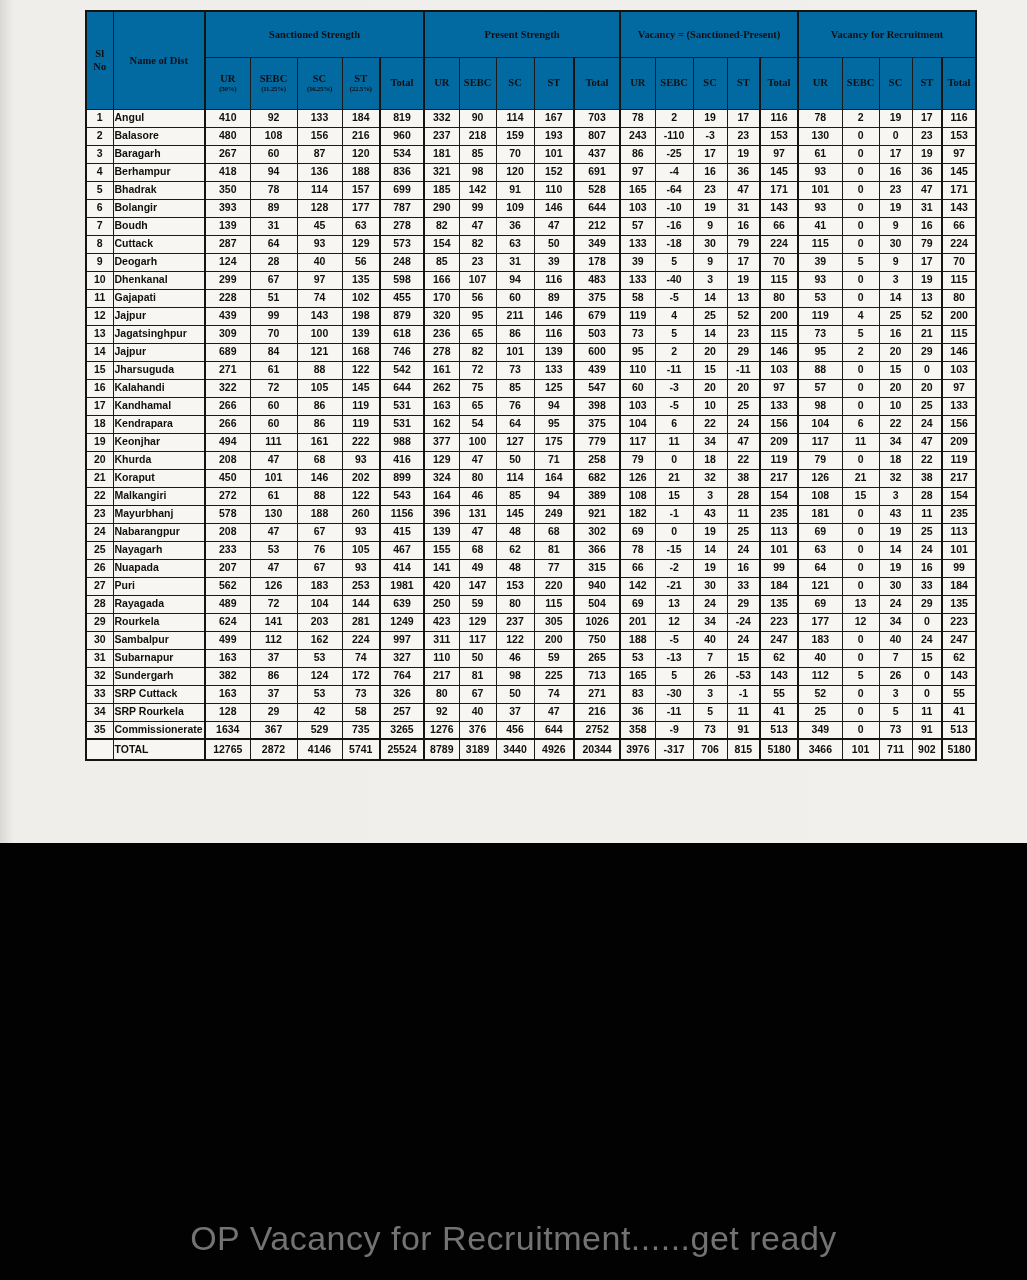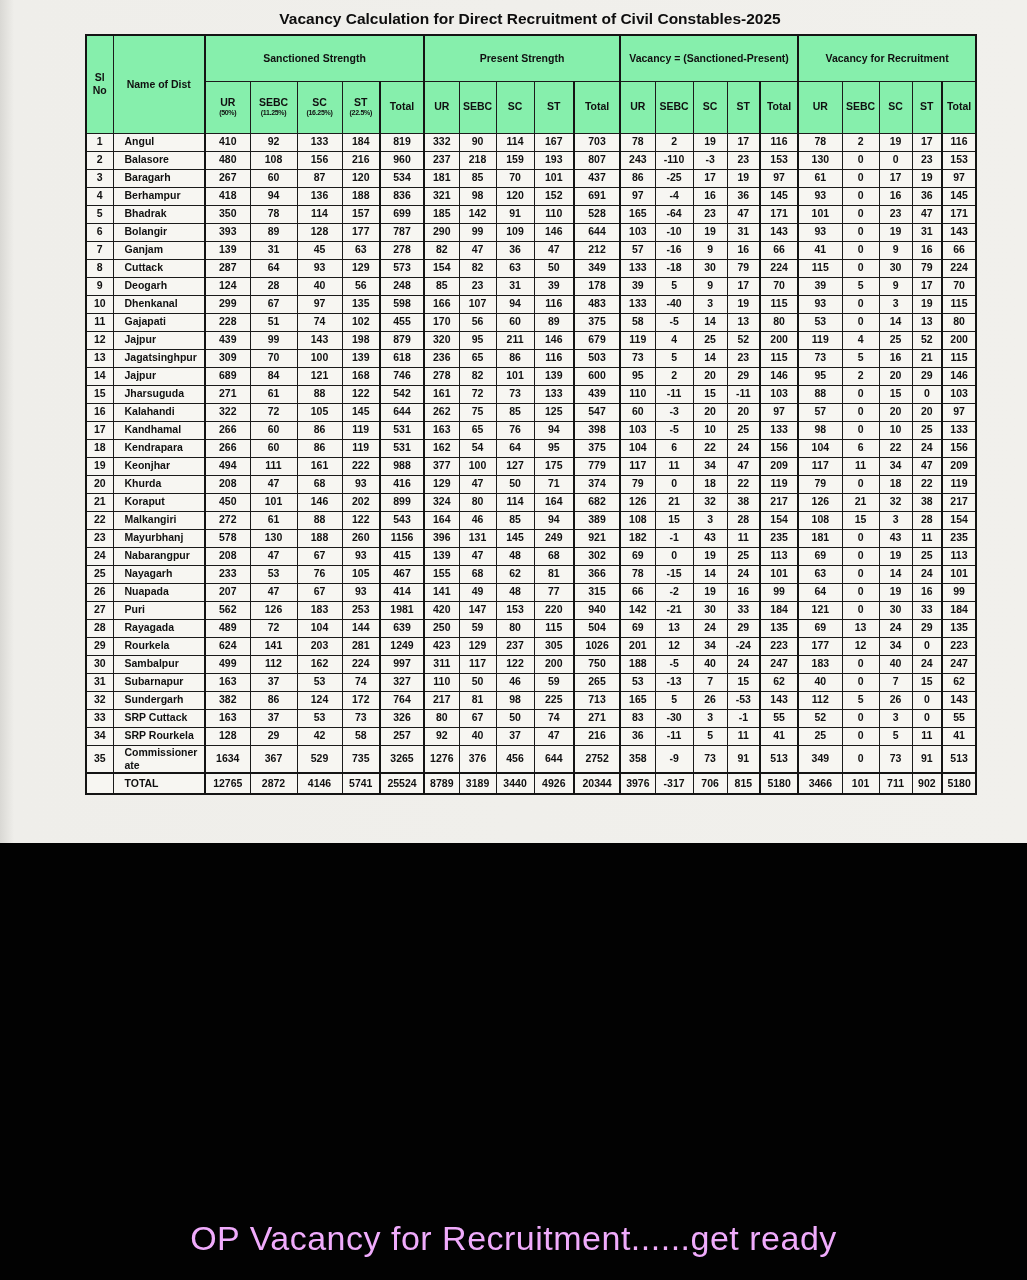--- a/index.html
+++ b/index.html
@@ -40,50 +40,49 @@
     color: #101010;
     padding: 0 1px;
     overflow: hidden;
     overflow-wrap: break-word;
     line-height: 1.25;
   }
   table.vac .grp { border-left: 2.4px solid #141414; }
   table.vac .tot { border-left: 2px solid #141414; }
   table.vac thead tr.gh { height: 46px; }
   table.vac thead tr.sh { height: 52px; }
-  table.vac thead th { background: #86efac; }
+  table.vac thead th { background: #0369a1; font-family: Liberation Serif, serif; }
   .ghead { font-size: 11px; }
   .corner { font-size: 11px; }
   th.sub .note { display: block; font-size: 7px; font-weight: bold; letter-spacing: -0.3px; }
   tbody tr { height: 18px; }
-  tbody td.dist { text-align: left; padding-left: 11px; }
+  tbody td.dist { text-align: left; padding-left: 1px; }
   tbody tr.total-row { height: 21px; }
   tbody tr.total-row td { border-top: 2.4px solid #141414; }
   .band {
     width: 1027px;
     height: 437px;
     background: #020202;
     position: relative;
   }
   .caption {
     position: absolute;
     bottom: 22px;
     width: 100%;
     text-align: center;
-    color: #f0abfc;
+    color: #737373;
     font-size: 34px;
     letter-spacing: 0.5px;
     font-weight: normal;
   }
 </style>
 </head>
 <body>
 
 <div class="photo">
-  <div class="title">Vacancy Calculation for Direct Recruitment of Civil Constables-2025</div>
   <table class="vac">
     <colgroup>
       <col style="width:27px">
         <col style="width:92px">
       <col style="width:45px">
         <col style="width:47px">
         <col style="width:45px">
         <col style="width:38px">
         <col style="width:44px">
       <col style="width:35px">
@@ -274,21 +273,21 @@
           <td>31</td>
           <td class="tot">143</td>
           <td class="grp">93</td>
           <td>0</td>
           <td>19</td>
           <td>31</td>
           <td class="tot">143</td>
         </tr>
         <tr>
           <td class="sl">7</td>
-          <td class="dist">Ganjam</td>
+          <td class="dist">Boudh</td>
           <td class="grp">139</td>
           <td>31</td>
           <td>45</td>
           <td>63</td>
           <td class="tot">278</td>
           <td class="grp">82</td>
           <td>47</td>
           <td>36</td>
           <td>47</td>
           <td class="tot">212</td>
@@ -596,21 +595,21 @@
           <td class="dist">Khurda</td>
           <td class="grp">208</td>
           <td>47</td>
           <td>68</td>
           <td>93</td>
           <td class="tot">416</td>
           <td class="grp">129</td>
           <td>47</td>
           <td>50</td>
           <td>71</td>
-          <td class="tot">374</td>
+          <td class="tot">258</td>
           <td class="grp">79</td>
           <td>0</td>
           <td>18</td>
           <td>22</td>
           <td class="tot">119</td>
           <td class="grp">79</td>
           <td>0</td>
           <td>18</td>
           <td>22</td>
           <td class="tot">119</td>

